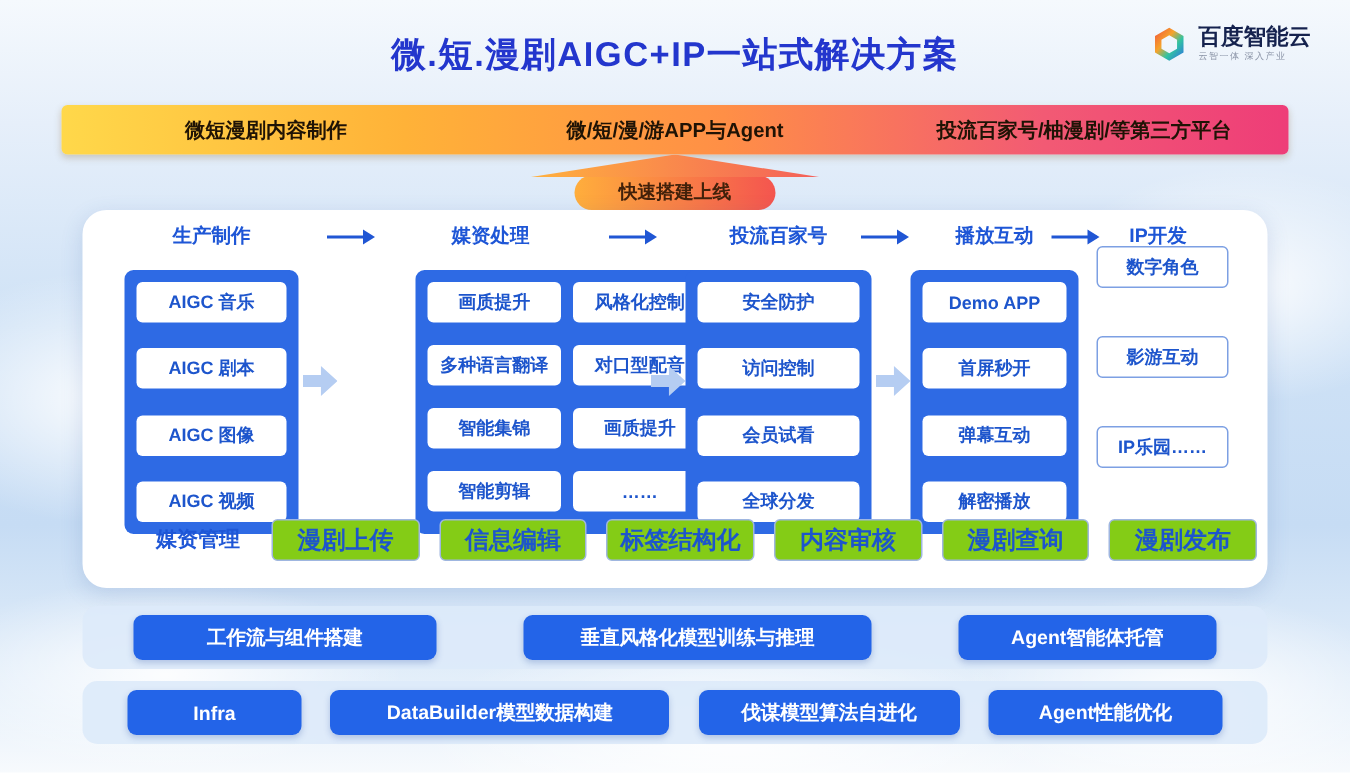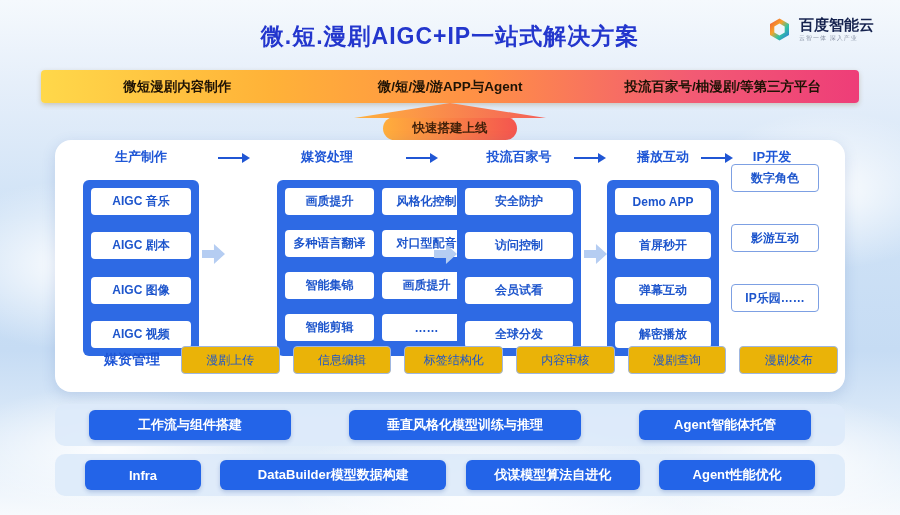--- a/index.html
+++ b/index.html
@@ -57,22 +57,22 @@
   .ipcol { position:absolute; top:24px; height:148px; display:flex; flex-direction:column; justify-content:space-between; box-sizing:border-box; }
   .ipcol .obox { background:#ffffff; border:1px solid #7da0e3; border-radius:4px; height:26px;
     display:flex; align-items:center; justify-content:center; font-size:12px; font-weight:bold; color:#1d55cc; white-space:nowrap; }
 
   .flow-arrow { position:absolute; top:102px; width:23px; height:24px; background:#b5cdf2;
     clip-path:polygon(0 33%, 52% 33%, 52% 8%, 100% 50%, 52% 92%, 52% 67%, 0 67%); }
 
   .mm-row { position:absolute; left:28px; top:206px; width:734px; height:28px;
     display:flex; align-items:center; gap:13px;margin-left:21px; }
   .mm-label { font-size:14px; font-weight:bold; color:#1e56d6; margin-right:8px; white-space:nowrap; }
-  .mm-box { flex:1; background:#eab308; border:1px solid #9fb6e0; border-radius:4px; height:26px;
-    display:flex; align-items:center; justify-content:center; font-size:12px; font-weight:normal; color:#1d55cc; white-space:nowrap; }
+  .mm-box { flex:1; background:#84cc16; border:1px solid #9fb6e0; border-radius:4px; height:26px;
+    display:flex; align-items:center; justify-content:center; font-size:16px; font-weight:bold; color:#1d55cc; white-space:nowrap; }
 
   .strip { position:absolute; left:55px; width:790px; height:42px; border-radius:10px;
     background:rgba(221,234,249,.9); display:flex; align-items:center; justify-content:space-between; box-sizing:border-box; }
   .strip1 { top:404px; padding:0 34px; }
   .strip2 { top:454px; padding:0 30px; }
   .btn { background:#2364e8; color:#ffffff; font-size:13px; font-weight:bold; height:30px; border-radius:6px;
     display:flex; align-items:center; justify-content:center; white-space:nowrap; box-shadow:0 2px 4px rgba(30,70,160,.25); }
 </style>
 </head>
 <body>

